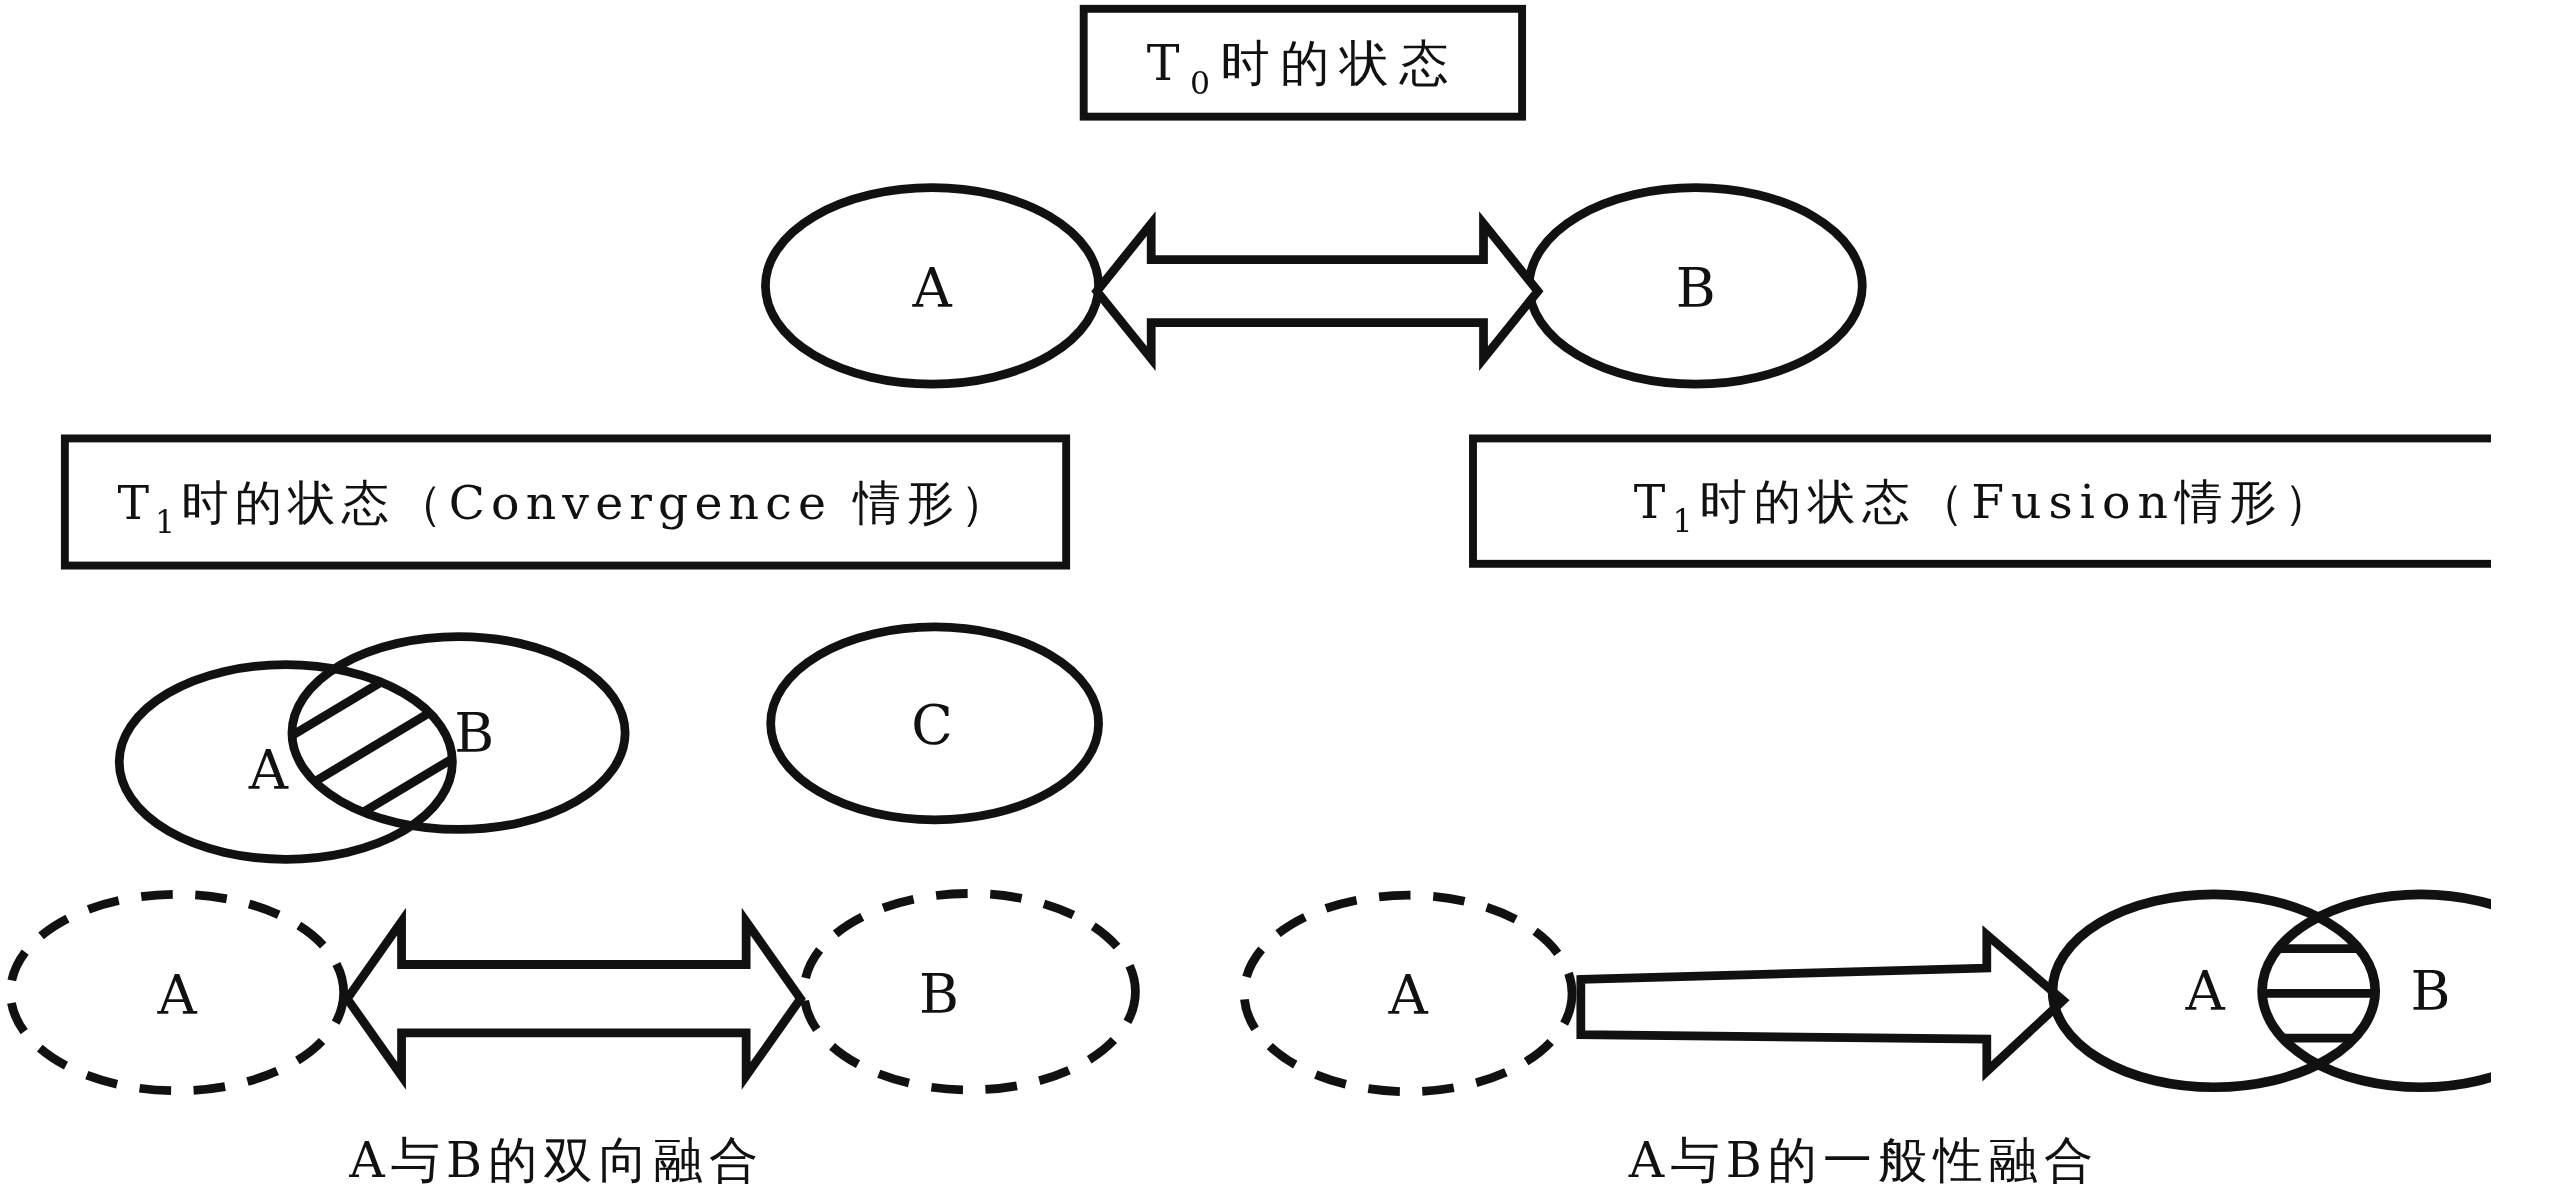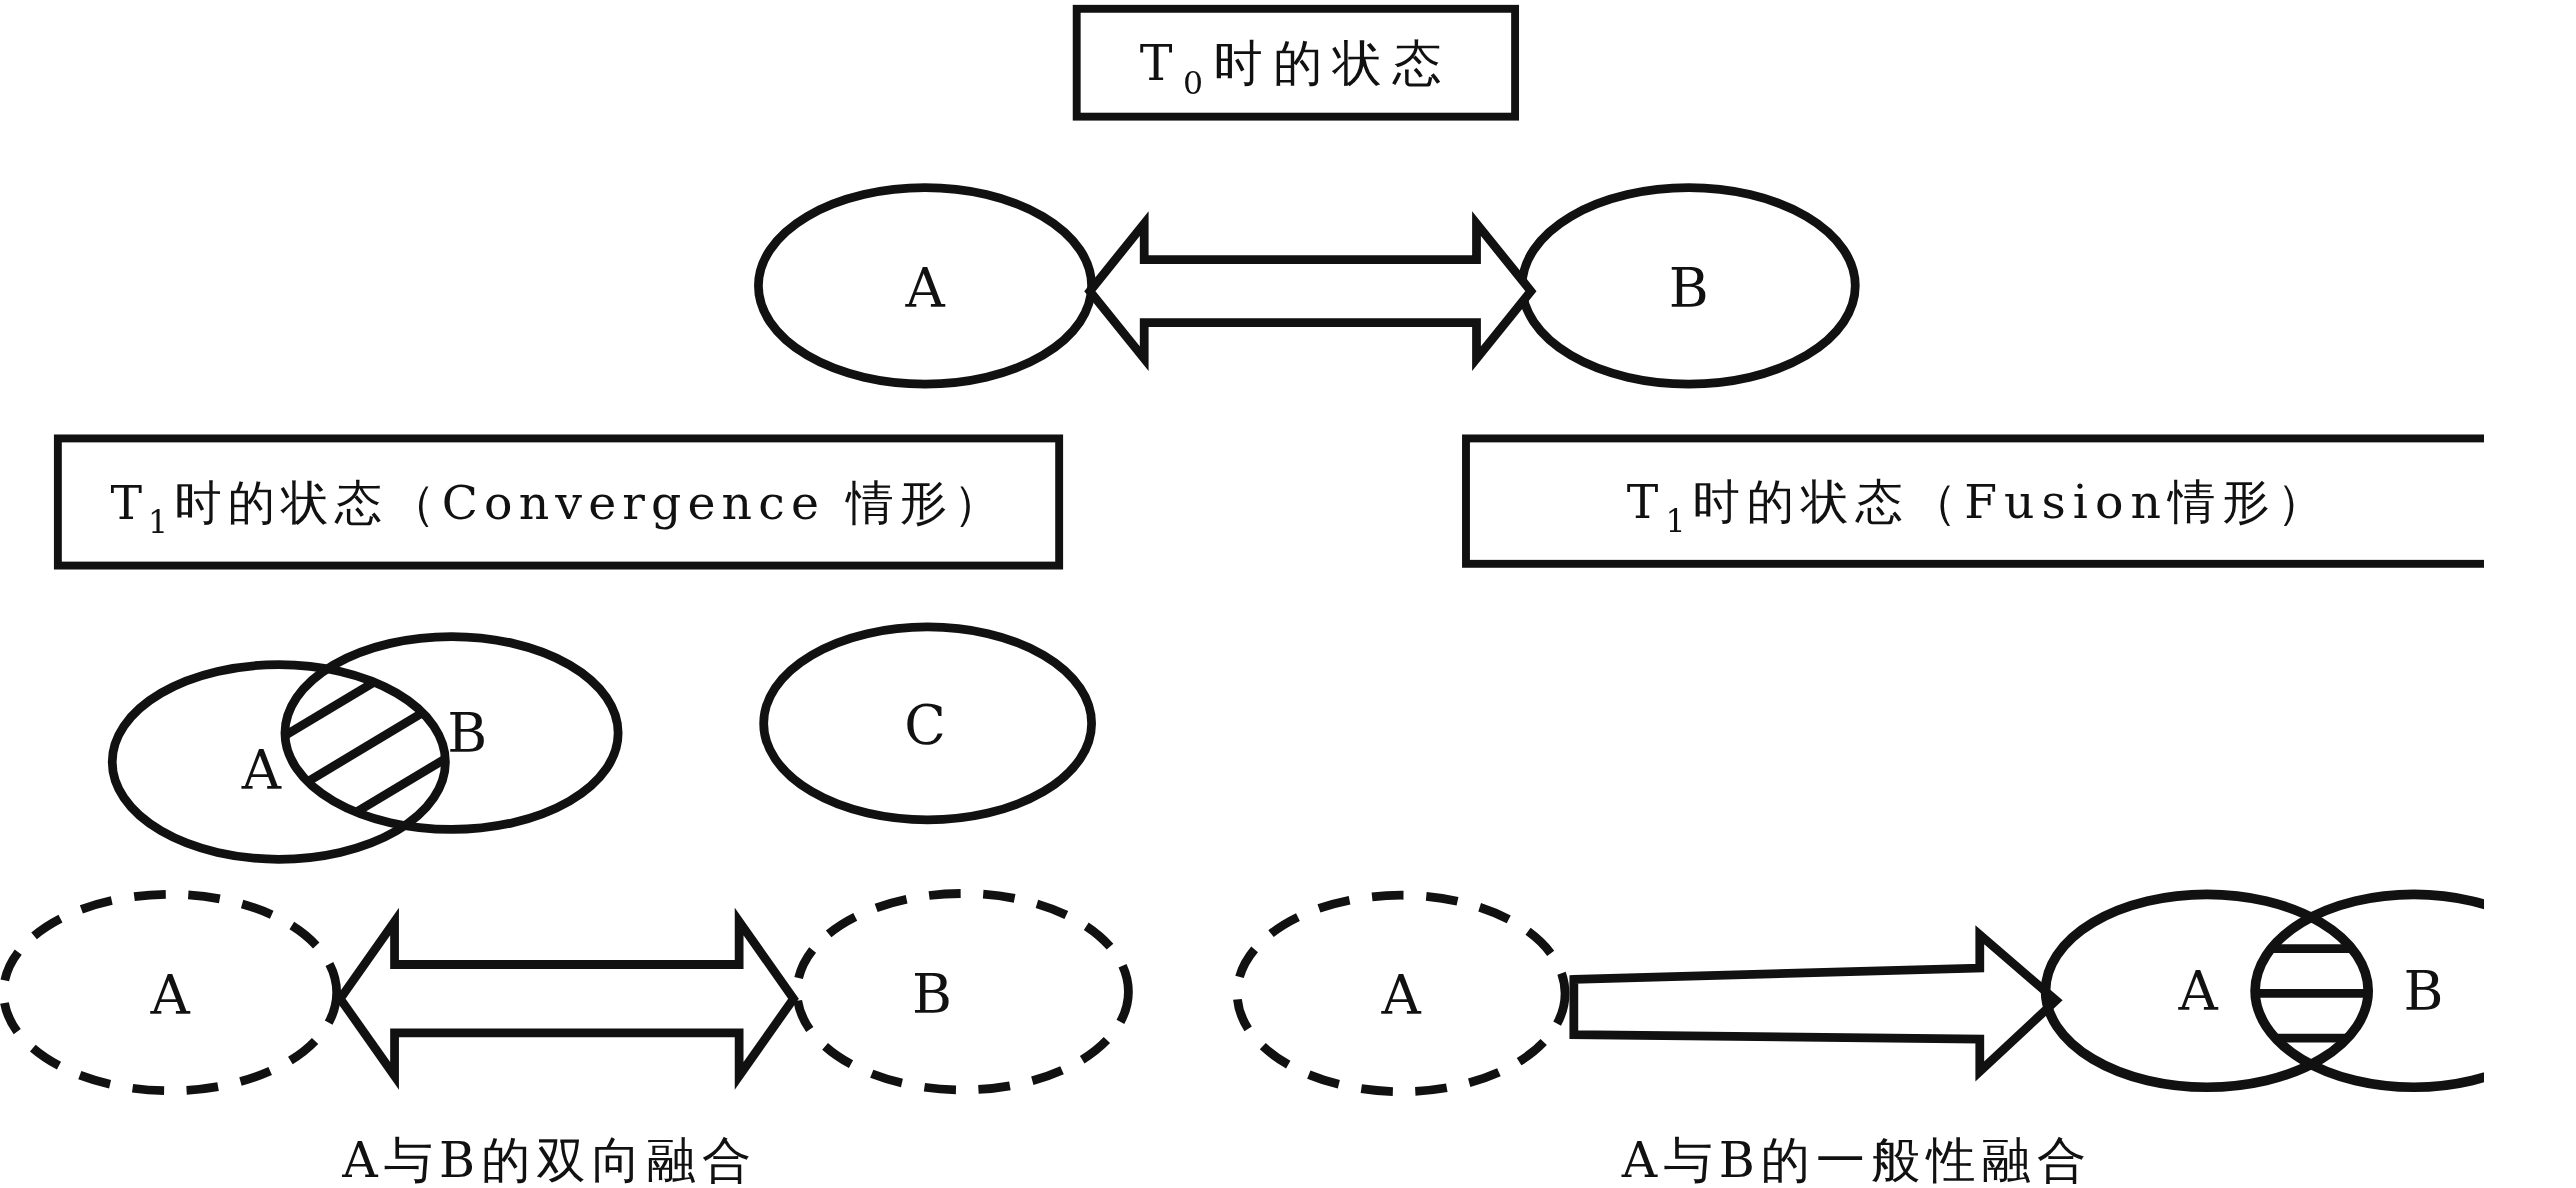--- a/index.html
+++ b/index.html
@@ -1,16 +1,16 @@
 <!DOCTYPE html>
 <html style="font-size:14px"><head>
 <meta charset="utf-8">
 <style>
   html, body { margin: 0; padding: 0; background: #ffffff; }
-  .figure-wrap { width: 2484px; height: 1189px; overflow: hidden; }
+  .figure-wrap { width: 2484px; height: 1189px; overflow: hidden; margin-left: 7px; }
   svg { display: block; }
   text {
     font-family: "DejaVu Serif", "Liberation Serif", serif;
   }
 </style>
 </head>
 <body>
 
 <div class="figure-wrap">
 <svg width="2576" height="1189" viewBox="0 0 2938 1356" xmlns="http://www.w3.org/2000/svg">

